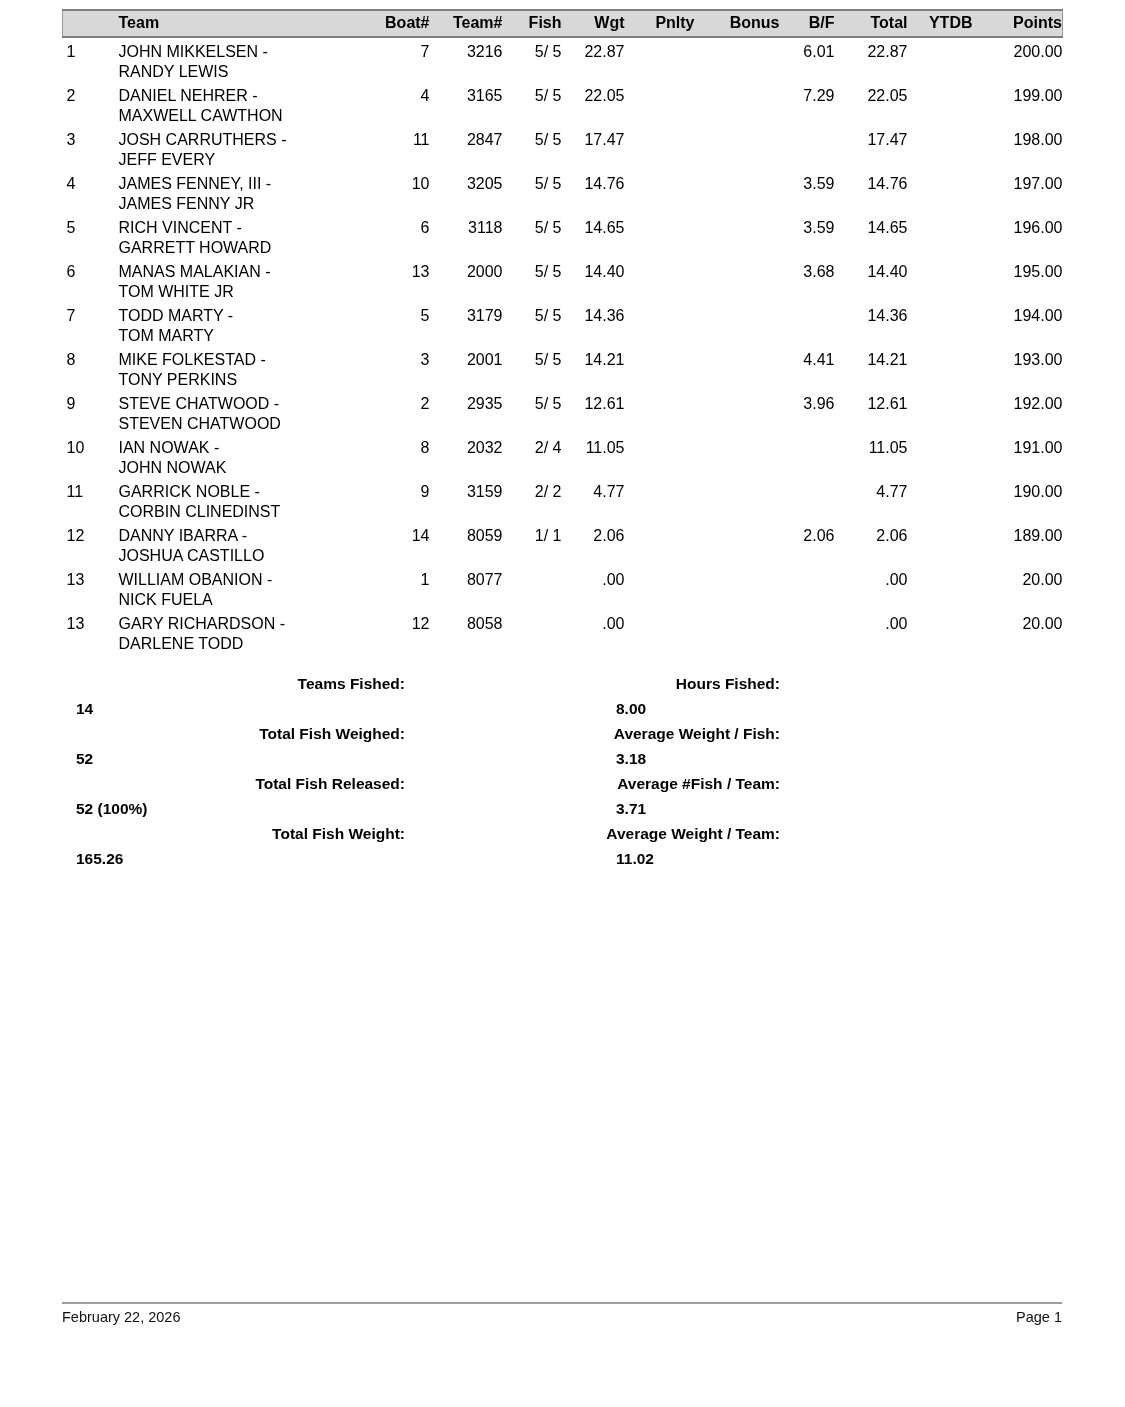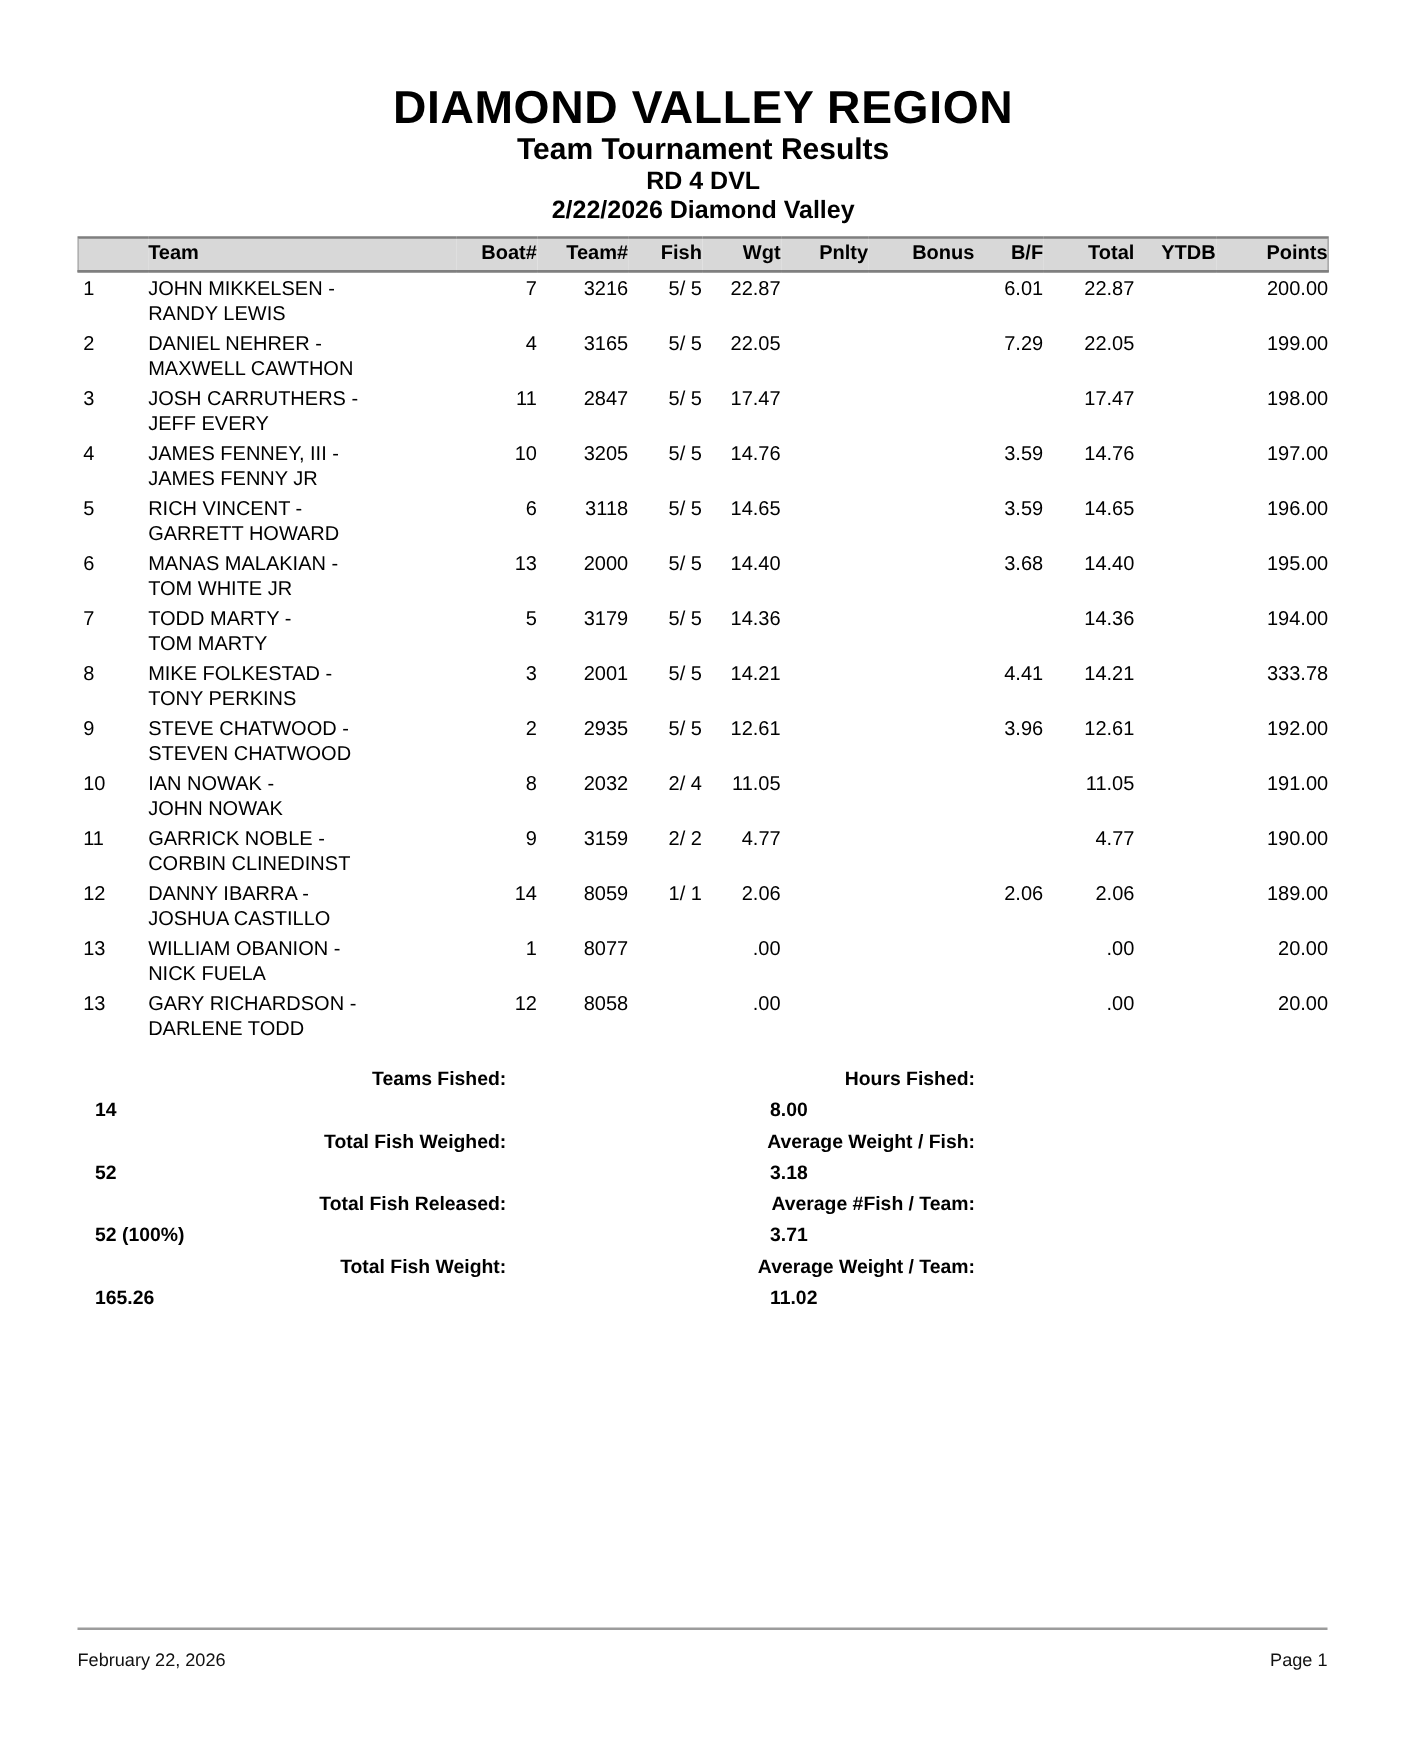--- a/index.html
+++ b/index.html
@@ -59,36 +59,30 @@
   .sum-item { display:flex; line-height:25px;flex-direction:column; }
   .sum-col.left  .sum-label { width:343px; text-align:right; }
   .sum-col.right .sum-label { width:178px; text-align:right; }
   .sum-value { margin-left:14px; text-align:left; }
 
   
   .footer {
     position:absolute;
     left:62px; right:63px; top:1302px;
     border-top:2px solid #9c9c9c;
-    padding-top:17px;
+    padding-top:5px;
     display:flex; justify-content:space-between;
     font-size:14.5px; color:#111111;
   }
 </style>
 </head>
 <body>
 
 <div class="page">
 
-  <div class="header-block">
-    <div class="title">DIAMOND VALLEY REGION</div>
-    <div class="subtitle">Team Tournament Results</div>
-    <div class="round">RD 4 DVL</div>
-    <div class="event">2/22/2026 Diamond Valley</div>
-  </div>
 
 
   <div class="table-wrap">
     <table>
       <colgroup>
         <col style="width:56px">
           <col style="width:246px">
           <col style="width:65px">
           <col style="width:73px">
         <col style="width:59px">
@@ -228,21 +222,21 @@
 TONY PERKINS</td>
       <td class="num">3</td>
       <td class="num">2001</td>
       <td class="num">5/ 5</td>
       <td class="num">14.21</td>
       <td class="num"></td>
       <td class="num"></td>
       <td class="num">4.41</td>
       <td class="num">14.21</td>
       <td class="num"></td>
-      <td class="num">333.78</td>
+      <td class="num">193.00</td>
     </tr>
           <tr>
       <td class="rank">9</td>
       <td class="team">STEVE CHATWOOD -
 STEVEN CHATWOOD</td>
       <td class="num">2</td>
       <td class="num">2935</td>
       <td class="num">5/ 5</td>
       <td class="num">12.61</td>
       <td class="num"></td>

